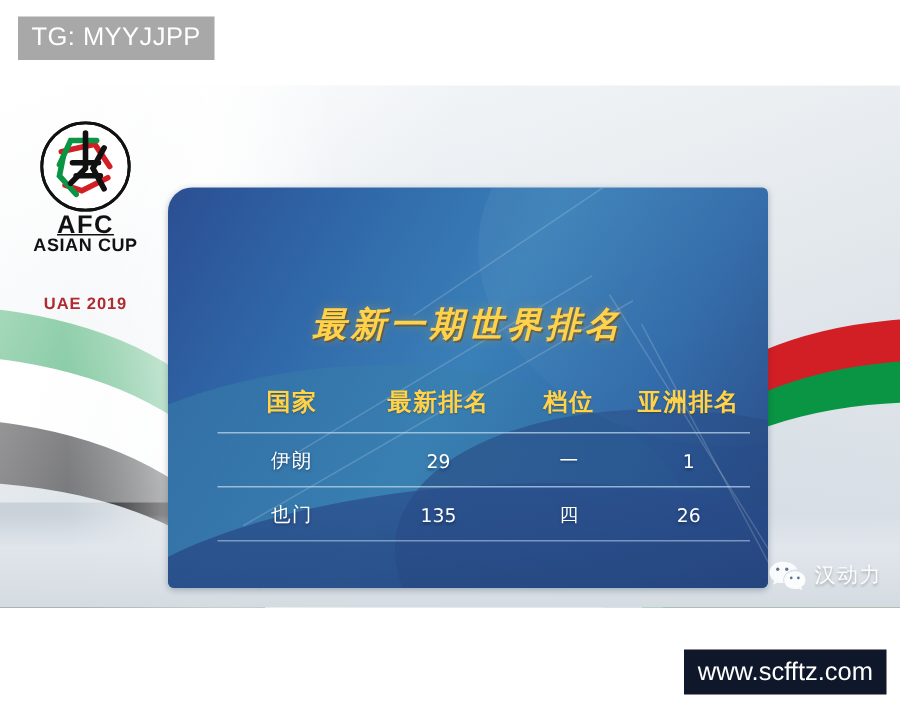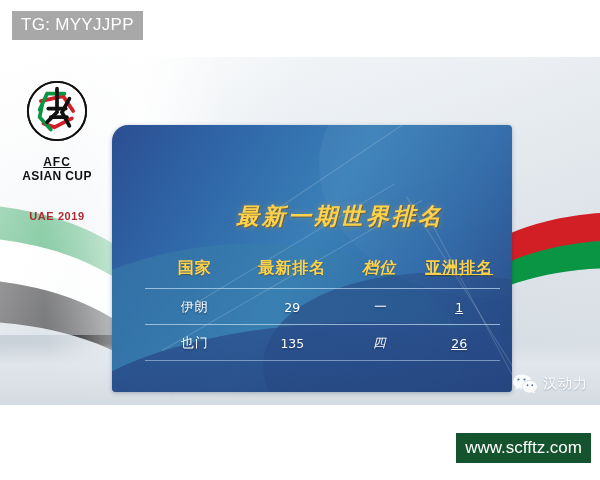--- a/index.html
+++ b/index.html
@@ -146,26 +146,26 @@
     text-align: center;
     z-index: 12;
   }
   .afc-mark {
     width: 62px;
     height: 62px;
     margin: 0 auto;
     display: block;
   }
   .afc-text-afc {
-    font-size: 12px;
+    font-size: 17px;
     font-weight: bold;
     color: #111111;
     letter-spacing: 1px;
     line-height: 13px;
-    margin-top: 14px;
+    margin-top: 1px;
     font-family: "Liberation Sans", sans-serif;
     text-decoration: underline;
   }
   .afc-text-cup {
     font-size: 12px;
     font-weight: bold;
     color: #111111;
     letter-spacing: 0.4px;
     line-height: 15px;
     font-family: "Liberation Sans", sans-serif;
@@ -238,21 +238,20 @@
     width: 100%;
     text-align: center;
     font-size: 23px;
     font-weight: bold;
     letter-spacing: 3px;
     color: #ffd24a;
     text-shadow: 1px 1px 0 rgba(120,70,0,0.55), 0 0 7px rgba(255,190,40,0.35);
     font-family: "DejaVu Serif", "Liberation Serif", serif;
     z-index: 5;
     font-style: italic;
-    margin-left: 28px;
   }
 
   
   .tbl {
     position: absolute;
     left: 33px;
     top: 133px;
     width: 355px;
     border-collapse: collapse;
     z-index: 6;
@@ -272,22 +271,22 @@
     font-size: 12.5px;
     text-align: center;
     padding: 9px 0 8px 0;
     border-top: 1px solid rgba(186,214,238,0.75);
     font-family: "DejaVu Sans", "Liberation Sans", sans-serif;
     text-shadow: 0 1px 2px rgba(10,30,60,0.55);
   }
   .tbl tr:last-child td { border-bottom: 1px solid rgba(186,214,238,0.55); }
   .tbl th:nth-child(1), .tbl td:nth-child(1) { width: 28%; }
   .tbl th:nth-child(2), .tbl td:nth-child(2) { width: 27%; }
-  .tbl th:nth-child(3), .tbl td:nth-child(3) { width: 22%; font-style: italic; }
-  .tbl th:nth-child(4), .tbl td:nth-child(4) { width: 23%; text-decoration: underline; }
+  .tbl th:nth-child(3), .tbl td:nth-child(3) { width: 22%; }
+  .tbl th:nth-child(4), .tbl td:nth-child(4) { width: 23%; }
   .tbl td.country { font-size: 13px; letter-spacing: 1px; }
 
   
   .wechat {
     position: absolute;
     right: 12px;
     bottom: 10px;
     display: flex;
     align-items: center;
     gap: 5px;
@@ -301,21 +300,21 @@
     letter-spacing: 1px;
     text-shadow: 0 1px 2px rgba(0,0,0,0.28);
     font-family: "DejaVu Sans", "Liberation Sans", sans-serif;
   }
 
   
   .url-tag {
     position: absolute;
     right: 9px;
     bottom: 17px;
-    background: #14532d;
+    background: #0f172a;
     color: #ffffff;
     font-size: 17px;
     line-height: 27px;
     padding: 1px 9px 2px 9px;
     z-index: 40;
     font-family: "Liberation Sans", sans-serif;
   }
 </style>
 </head>
 <body>

